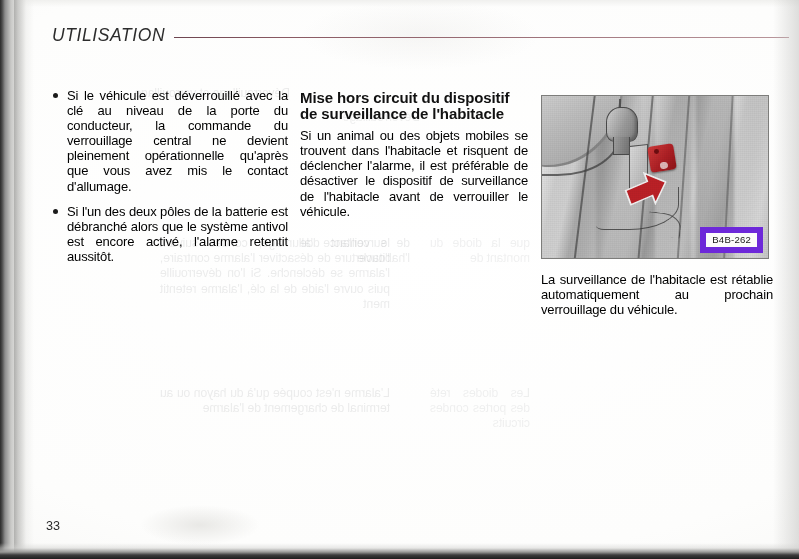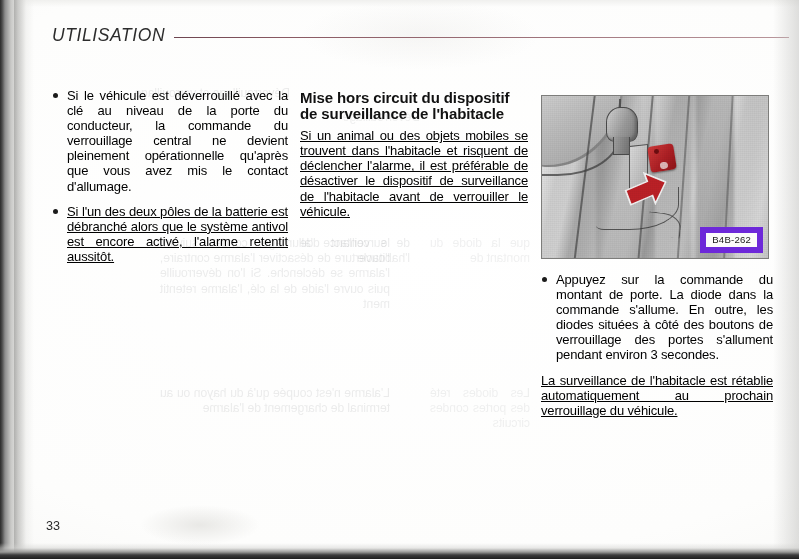--- a/index.html
+++ b/index.html
@@ -123,21 +123,21 @@
   p.body {
     margin: 0 0 10px 0;
     font-size: 13px;
     line-height: 15.1px;
     text-align: justify;
     letter-spacing: -0.15px;
     color: #000000;
     -webkit-hyphens: none;
     hyphens: none;
   }
-  p.body:last-child { margin-bottom: 0; text-decoration: underline; }
+  p.body:last-child { margin-bottom: 0; }
 
   
   .bullet {
     position: relative;
     padding-left: 15px;
   }
   .bullet .dot {
     position: absolute;
     left: 1px;
     top: 5px;
@@ -413,24 +413,20 @@
           <polygon points="52,2 96,40 72,40 72,92 30,92 30,40 6,40" fill="#bb2026" stroke="#f2f2f2" stroke-width="4" transform="rotate(96 50 50)"></polygon>
         </svg>
       </div>
 
       <div class="ph-grain"></div>
     </div>
     <div class="photo-caption">B4B-262</div>
   </div>
 
   <div class="col col-right">
-    <p class="body bullet">
-      <span class="dot"></span>
-      <span>Appuyez sur la commande du montant de porte. La diode dans la commande s'allume. En outre, les diodes situées à côté des boutons de verrouillage des portes s'allument pendant environ 3 secondes.</span>
-    </p>
     <p class="body">La surveillance de l'habitacle est rétablie automatiquement au prochain verrouillage du véhicule.</p>
   </div>
 
   <div class="folio">33</div>
 
   <div class="scan-edge-top"></div>
   <div class="scan-edge-right"></div>
   <div class="scan-edge-left"></div>
   <div class="scan-edge-left2"></div>
   <div class="scan-edge-bottom"></div>

